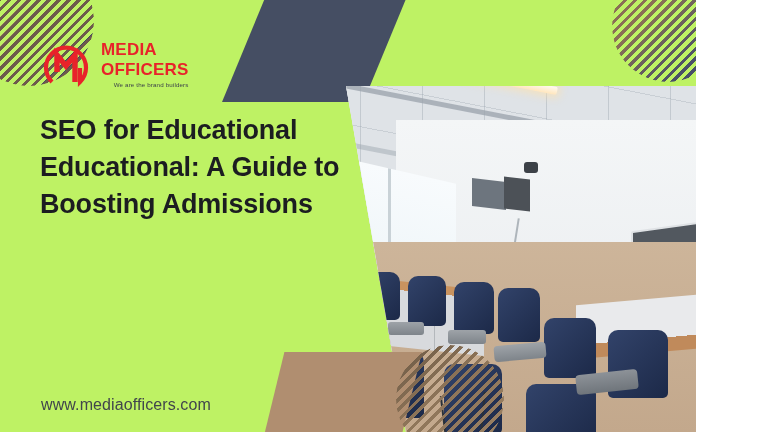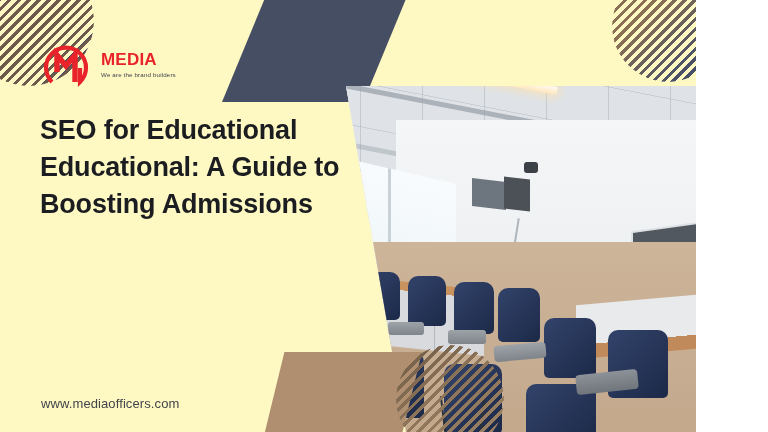--- a/index.html
+++ b/index.html
@@ -9,21 +9,21 @@
   }
   body {
     font-family: "Liberation Sans", sans-serif;
   }
 
   .banner {
     position: relative;
     width: 696px;
     height: 432px;
     overflow: hidden;
-    background: #fef9c3;
+    background: #bef264;
   }
 
   
   .deco {
     position: absolute;
     pointer-events: none;
   }
 
   
   .stripe-circle-tl {
@@ -240,21 +240,21 @@
     line-height: 37px;
     font-weight: bold;
     color: #1c1d21;
     letter-spacing: -0.2px;
   }
 
   .site-url {
     position: absolute;
     left: 41px;
     top: 396px;
-    font-size: 13px;
+    font-size: 16px;
     color: #41454c;
     letter-spacing: .1px;
     text-align: right;
   }
 </style>
 </head>
 <body>
 
 <div class="banner">
 
@@ -337,20 +337,21 @@
   <div class="deco para-tan"></div>
   <div class="deco stripe-circle-bc"></div>
 
   <div class="logo">
     <svg class="logo-mark" viewBox="0 0 52 52">
       <path d="M12 44 A20 20 0 1 1 40 44 L40 30" fill="none" stroke="#e8232a" stroke-width="4.2" stroke-linecap="butt"></path>
       <path d="M17 34 L17 17 L26 28 L35 17 L35 44" fill="none" stroke="#e8232a" stroke-width="5.4" stroke-linejoin="miter" stroke-linecap="butt"></path>
     </svg>
     <div class="logo-text">
       <div class="logo-line1">MEDIA</div>
+      <div class="logo-line2">OFFICERS</div>
       <div class="logo-tag">We are the brand builders</div>
     </div>
   </div>
 
   <h1 class="headline">SEO for Educational Educational: A Guide to Boosting Admissions</h1>
 
   <div class="site-url">www.mediaofficers.com</div>
 
 </div>
 

